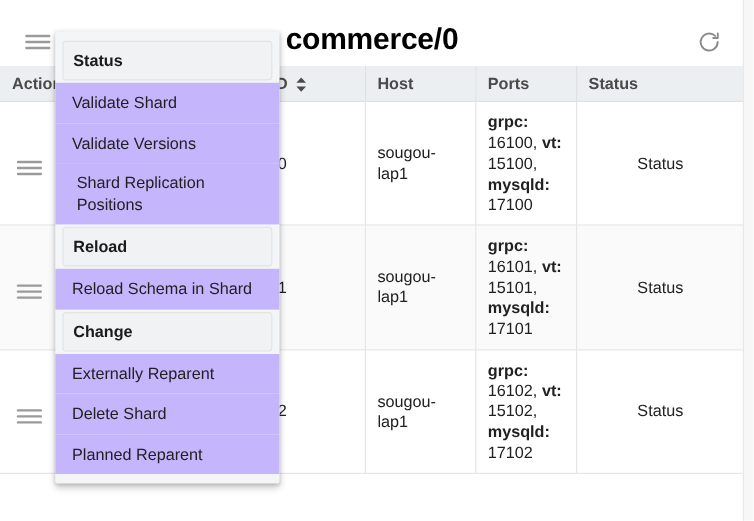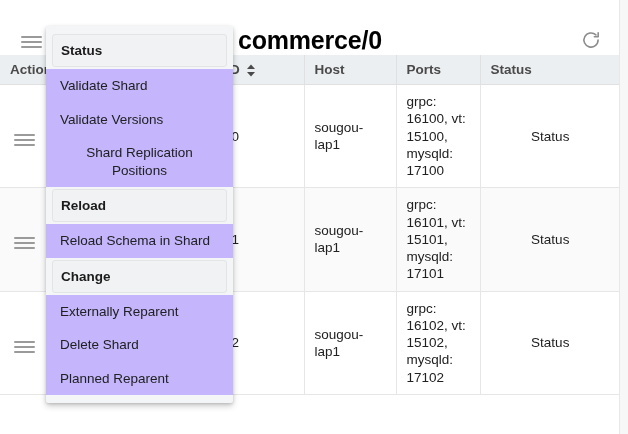--- a/index.html
+++ b/index.html
@@ -18,21 +18,21 @@
 
   
   .app-header {
     position: absolute;
     left: 0;
     top: 0;
     width: 620px;
     height: 55px;
     background: #ffffff;
     display: flex;
-    align-items: flex-end;
+    align-items: center;
     box-sizing: border-box;
     padding: 14px 14px 0 18px;
   }
   .hamburger-btn {
     width: 26px;
     height: 26px;
     display: flex;
     flex-direction: column;
     justify-content: center;
     align-items: center;
@@ -135,21 +135,21 @@
     background: #9a9a9a;
     border-radius: 1px;
   }
   .sort-icon {
     display: inline-block;
     vertical-align: middle;
     margin-left: 6px;
     line-height: 0;
     cursor: pointer;
   }
-  .ports-cell b { font-weight: normal; text-align: right; }
+  .ports-cell b { font-weight: bold; text-align: right; }
 
   
   .dropdown-menu {
     position: absolute;
     left: 46px;
     top: 26px;
     width: 187px;
     background: #f4f5f6;
     border-radius: 2px;
     box-shadow: 0 3px 6px rgba(0,0,0,0.20), 0 1px 3px rgba(0,0,0,0.14);
@@ -170,21 +170,21 @@
     box-sizing: border-box;
   }
   .menu-item {
     padding: 8px 14px;
     font-size: 13.5px;
     color: #212121;
     cursor: pointer;
     line-height: 1.3;
     background: #c4b5fd;
   }
-  .menu-item.centered { text-align: center; padding-left: 18px; padding-right: 18px; }
+  .menu-item.centered { padding-left: 18px; padding-right: 18px; }
 
   
   .scroll-track {
     position: absolute;
     right: 0;
     top: 0;
     width: 8px;
     height: 434px;
     background: #f7f7f7;
     border-left: 1px solid #e8e8e8;

